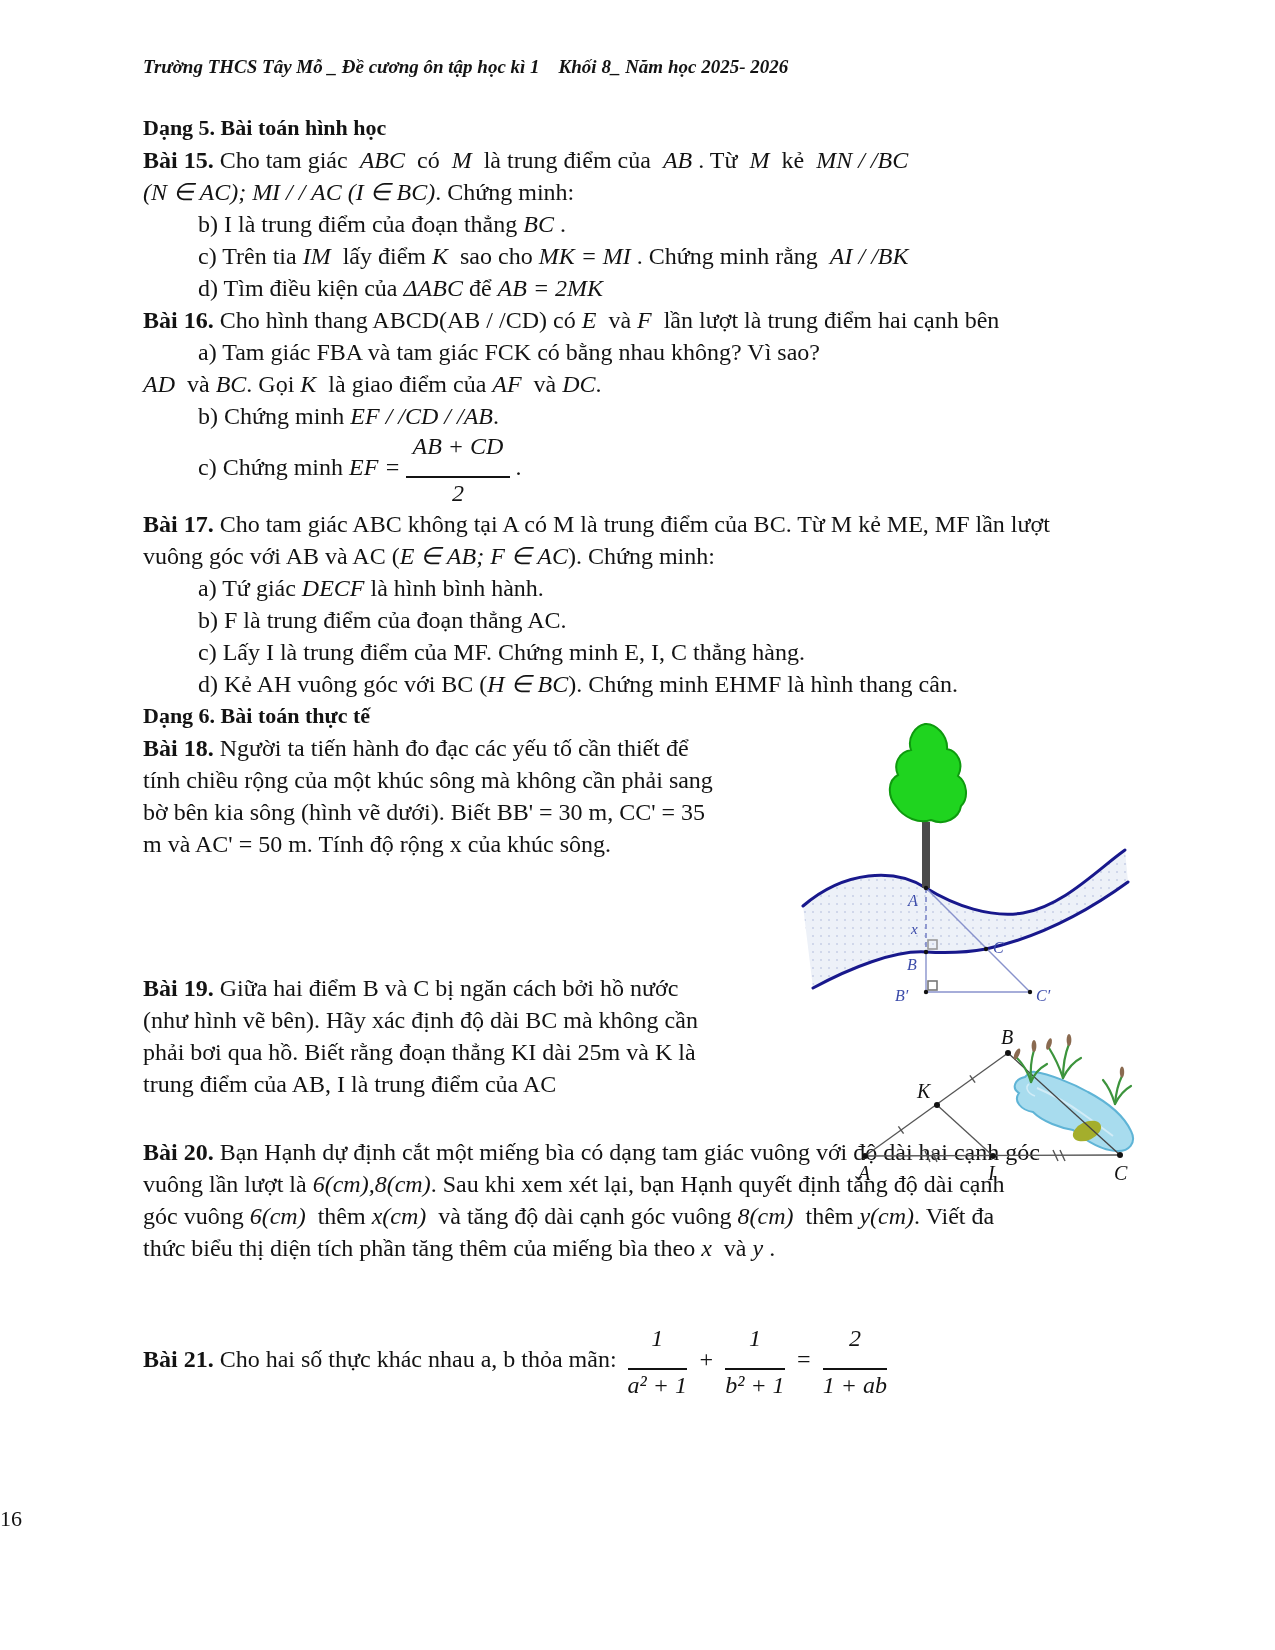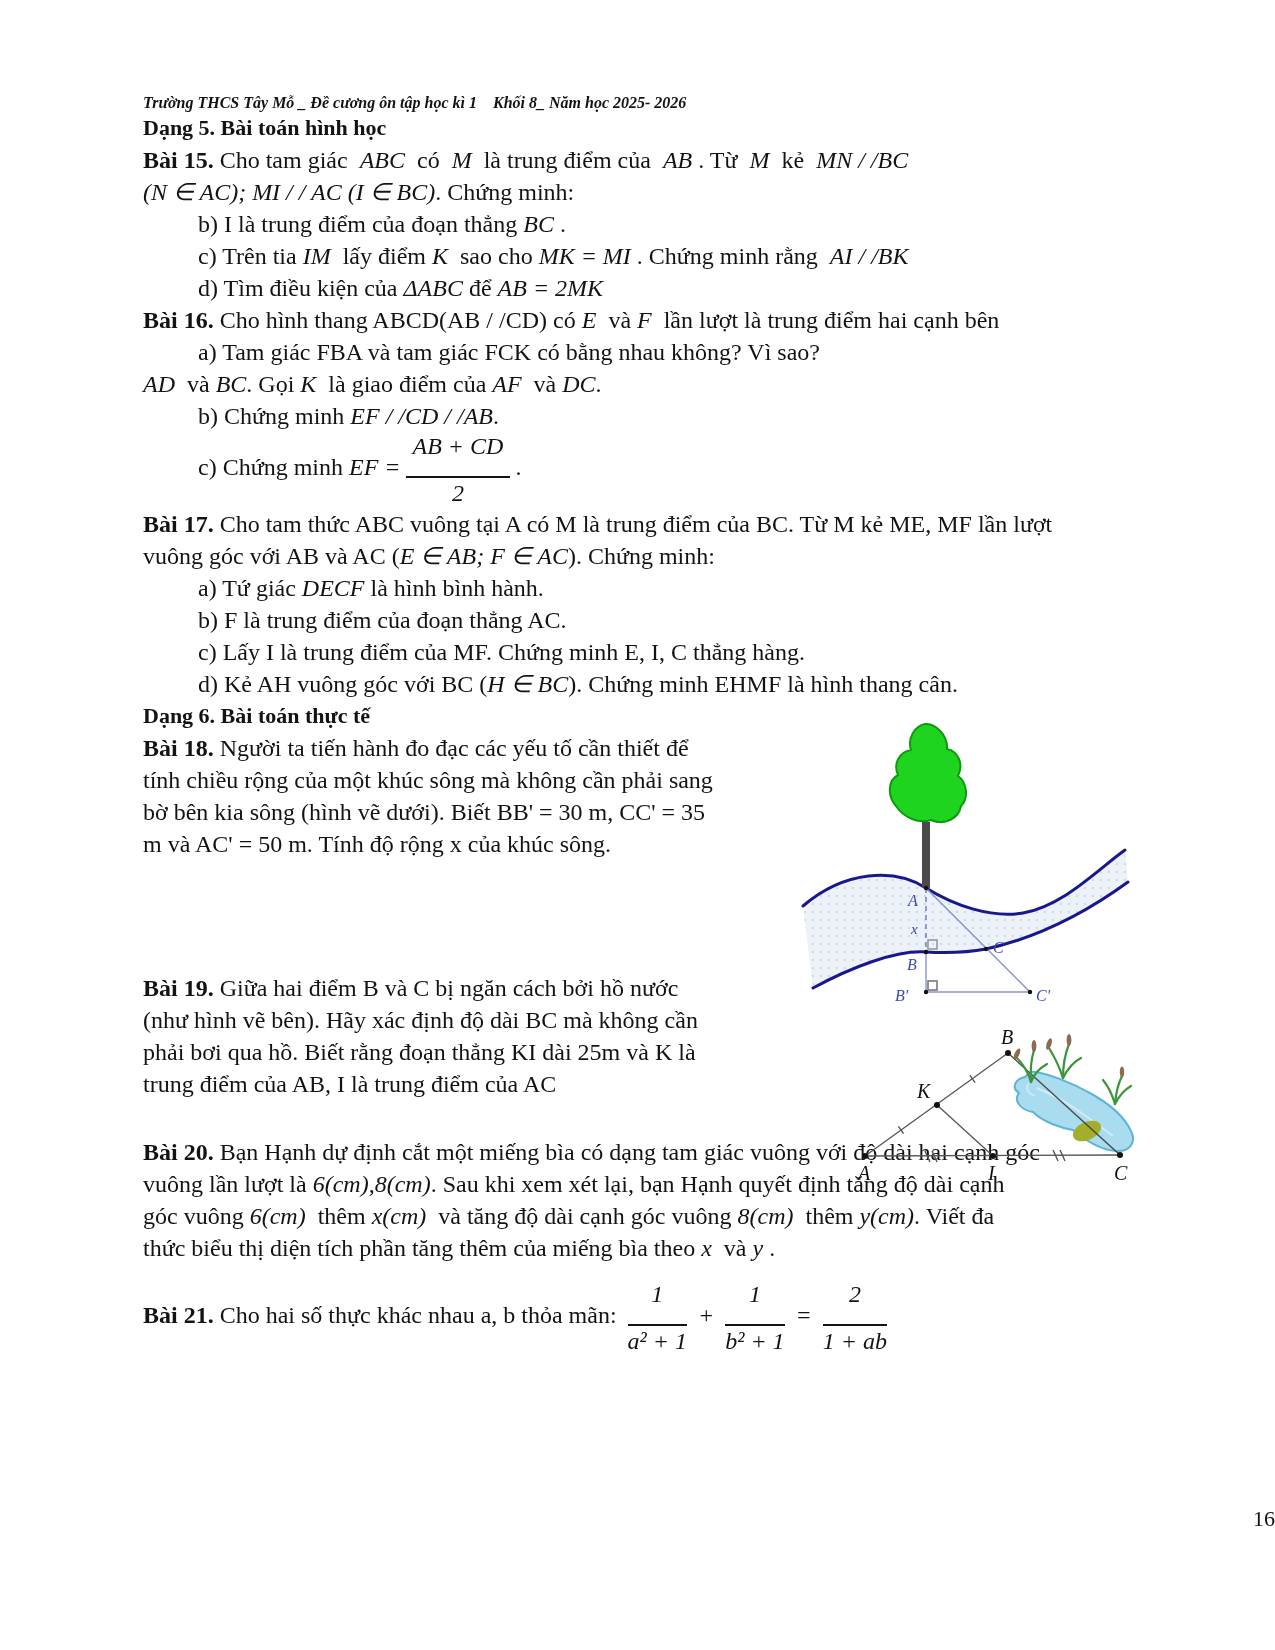--- a/index.html
+++ b/index.html
@@ -1,34 +1,34 @@
 <!DOCTYPE html>
 <html><head>
 <meta charset="utf-8">
 <style>
   html,body{margin:0;padding:0;background:#888;}
   .page{position:relative;width:1275px;height:1650px;background:#ffffff;
         font-family:"Liberation Serif", serif;color:#131313;overflow:hidden;margin:0 auto;}
-  .header{position:absolute;left:143px;top:56px;font-size:16px;font-weight:bold;
-          font-style:italic;white-space:pre;margin-top:38px;}
+  .header{position:absolute;left:143px;top:56px;font-size:19px;font-weight:bold;
+          font-style:italic;white-space:pre;}
   .doc-body{position:absolute;left:143px;top:112px;width:1010px;}
   .line{font-size:24px;line-height:32px;min-height:32px;white-space:pre;}
   .line.heading{font-weight:bold;font-size:22px;}
   .line.indent{padding-left:55px;}
-  .line.tall{padding:6px 0 14px 0;}
+  .line.tall{padding:6px 0 14px 0;margin-top:44px;}
   .seg-b{font-weight:bold;}
   .seg-i{font-style:italic;}
   .frac{display:inline-block;text-align:center;vertical-align:middle;
         font-style:italic;padding:0 5px;line-height:1.18;}
   .frac .num{display:block;border-bottom:2px solid #131313;padding:0 7px 16px 7px;}
   .frac .den{display:block;padding-top:1px;}
   .fig{position:absolute;}
   .footer-msg{position:absolute;left:0;right:0;top:1468px;text-align:center;
               font-weight:bold;font-style:italic;font-size:24px;}
-  .page-num{position:absolute;left:0;right:0;top:1506px;text-align:right;font-size:22px;}
+  .page-num{position:absolute;left:0;right:0;top:1506px;text-align:left;font-size:22px;}
   svg text{font-family:"Liberation Serif", serif;font-style:italic;}
 </style>
 </head>
 <body>
 
 <div class="page">
 
   <div class="header">Trường THCS Tây Mỗ _ Đề cương ôn tập học kì 1    Khối 8_ Năm học 2025- 2026</div>
 
   <div class="doc-body">
@@ -36,21 +36,21 @@
       <div class="line"><span class="seg-b">Bài 15.</span><span class="seg-n"> Cho tam giác  </span><span class="seg-i">ABC</span><span class="seg-n">  có  </span><span class="seg-i">M</span><span class="seg-n">  là trung điểm của  </span><span class="seg-i">AB</span><span class="seg-n"> . Từ  </span><span class="seg-i">M</span><span class="seg-n">  kẻ  </span><span class="seg-i">MN / /BC</span></div>
       <div class="line"><span class="seg-i">(N ∈ AC); MI / / AC (I ∈ BC)</span><span class="seg-n">. Chứng minh:</span></div>
       <div class="line indent"><span class="seg-n">b) I là trung điểm của đoạn thẳng </span><span class="seg-i">BC</span><span class="seg-n"> .</span></div>
       <div class="line indent"><span class="seg-n">c) Trên tia </span><span class="seg-i">IM</span><span class="seg-n">  lấy điểm </span><span class="seg-i">K</span><span class="seg-n">  sao cho </span><span class="seg-i">MK = MI</span><span class="seg-n"> . Chứng minh rằng  </span><span class="seg-i">AI / /BK</span></div>
       <div class="line indent"><span class="seg-n">d) Tìm điều kiện của </span><span class="seg-i">ΔABC</span><span class="seg-n"> để </span><span class="seg-i">AB = 2MK</span></div>
       <div class="line"><span class="seg-b">Bài 16.</span><span class="seg-n"> Cho hình thang ABCD(AB / /CD) có </span><span class="seg-i">E</span><span class="seg-n">  và </span><span class="seg-i">F</span><span class="seg-n">  lần lượt là trung điểm hai cạnh bên</span></div>
       <div class="line indent"><span class="seg-n">a) Tam giác FBA và tam giác FCK có bằng nhau không? Vì sao?</span></div>
       <div class="line"><span class="seg-i">AD</span><span class="seg-n">  và </span><span class="seg-i">BC</span><span class="seg-n">. Gọi </span><span class="seg-i">K</span><span class="seg-n">  là giao điểm của </span><span class="seg-i">AF</span><span class="seg-n">  và </span><span class="seg-i">DC</span><span class="seg-n">.</span></div>
       <div class="line indent"><span class="seg-n">b) Chứng minh </span><span class="seg-i">EF / /CD / /AB</span><span class="seg-n">.</span></div>
       <div class="line indent"><span class="seg-n">c) Chứng minh </span><span class="seg-i">EF =</span><span class="frac"><span class="num">AB + CD</span><span class="den">2</span></span><span class="seg-n">.</span></div>
-      <div class="line"><span class="seg-b">Bài 17.</span><span class="seg-n"> Cho tam thức ABC vuông tại A có M là trung điểm của BC. Từ M kẻ ME, MF lần lượt</span></div>
+      <div class="line"><span class="seg-b">Bài 17.</span><span class="seg-n"> Cho tam giác ABC không tại A có M là trung điểm của BC. Từ M kẻ ME, MF lần lượt</span></div>
       <div class="line"><span class="seg-n">vuông góc với AB và AC (</span><span class="seg-i">E ∈ AB; F ∈ AC</span><span class="seg-n">). Chứng minh:</span></div>
       <div class="line indent"><span class="seg-n">a) Tứ giác </span><span class="seg-i">DECF</span><span class="seg-n"> là hình bình hành.</span></div>
       <div class="line indent"><span class="seg-n">b) F là trung điểm của đoạn thẳng AC.</span></div>
       <div class="line indent"><span class="seg-n">c) Lấy I là trung điểm của MF. Chứng minh E, I, C thẳng hàng.</span></div>
       <div class="line indent"><span class="seg-n">d) Kẻ AH vuông góc với BC (</span><span class="seg-i">H ∈ BC</span><span class="seg-n">). Chứng minh EHMF là hình thang cân.</span></div>
       <div class="line heading"><span class="seg-b">Dạng 6. Bài toán thực tế</span></div>
       <div class="line"><span class="seg-b">Bài 18.</span><span class="seg-n"> Người ta tiến hành đo đạc các yếu tố cần thiết để</span></div>
       <div class="line"><span class="seg-n">tính chiều rộng của một khúc sông mà không cần phải sang</span></div>
       <div class="line"><span class="seg-n">bờ bên kia sông (hình vẽ dưới). Biết BB' = 30 m, CC' = 35</span></div>
       <div class="line"><span class="seg-n">m và AC' = 50 m. Tính độ rộng x của khúc sông.</span></div>

